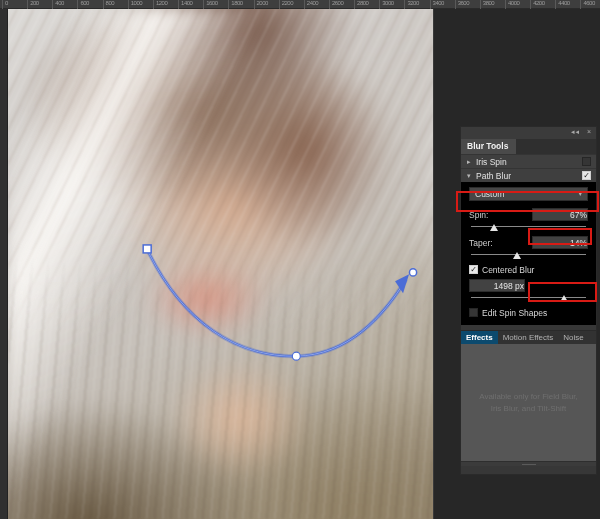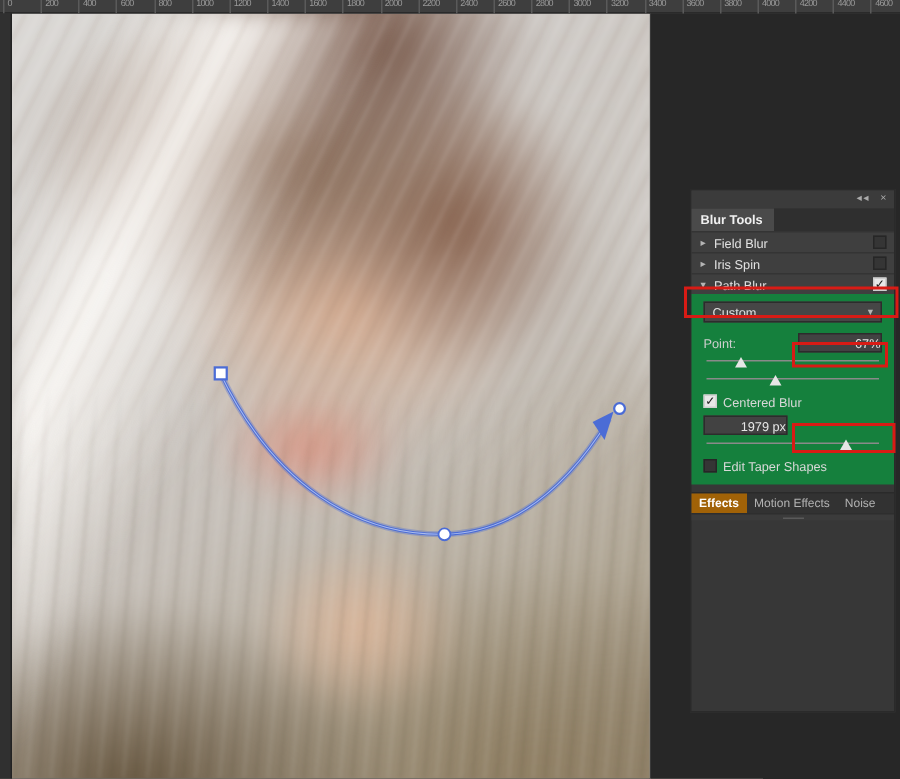--- a/index.html
+++ b/index.html
@@ -58,40 +58,40 @@
   .panel-tab { background:#4a4a4a; color:#f0f0f0; padding:2px 8px 0 6px; height:15px;
     font-size:8.5px; font-weight:bold;text-align:center; }
   .tool-row { height:14px; background:#3f3f3f; border-top:1px solid #343434;
     display:flex; align-items:center; padding:0 5px 0 6px; position:relative; }
   .chev { color:#b5b5b5; font-size:7px; width:9px; }
   .tool-label { flex:1; color:#e2e2e2; }
   .cb { width:9px; height:9px; background:#353535; border:1px solid #262626;
     display:inline-flex; align-items:center; justify-content:center;
     font-size:8px; color:#1c1c1c; line-height:1; }
   .cb.on { background:#e8e8e8; border-color:#cfcfcf; }
-  .expanded { background:#15803d; padding:5px 8px 4px 8px; }
+  .expanded { background:#000000; padding:5px 8px 4px 8px; }
   .dropdown { height:14px; background:#464646; border:1px solid #2c2c2c; display:flex;
     align-items:center; padding:0 5px; margin-bottom:6px; }
   .dropdown .dd-label { flex:1; color:#e0e0e0; }
   .dropdown .dd-chev { color:#b5b5b5; font-size:7px; }
   .param-row { display:flex; align-items:center; justify-content:space-between; height:15px; }
   .param-label { color:#cfcfcf; }
   .value-box { width:56px; height:13px; background:#424242; border:1px solid #2c2c2c;
     color:#e6e6e6; text-align:right; line-height:12px; }
   .slider { position:relative; height:9px; margin:1px 2px 3px 2px; }
   .slider .track { position:absolute; left:0; right:0; top:3px; height:1px; background:#8a8a8a; }
   .sl-thumb { position:absolute; top:1px; width:0; height:0; margin-left:-4px;
     border-left:4px solid transparent; border-right:4px solid transparent;
     border-bottom:7px solid #e6e6e6; }
   .check-row { display:flex; align-items:center; gap:4px; height:13px; margin:1px 0 2px 0; }
   .check-row .lbl { color:#d8d8d8; }
   .bottom-tabs { display:flex; height:14px; background:#323232; border-top:1px solid #2a2a2a;
     margin-top:5px; align-items:flex-end; }
   .btab { padding:2px 5px 1px 5px; color:#b2b2b2; font-size:8px; height:13px; }
-  .btab.active { background:#a16207; color:#ffffff; font-weight:bold; }
+  .btab.active { background:#0c4a6e; color:#ffffff; font-weight:bold; }
   .effects-content { background:#565656; height:117px; display:flex; flex-direction:column;
     align-items:center; justify-content:center; text-align:center; }
   .effects-content div { color:#6f6f6f; font-size:8px; line-height:1.45; }
   .grip { height:5px; background:#3b3b3b; border-top:1px solid #2e2e2e;
     display:flex; align-items:center; justify-content:center; }
   .grip i { display:block; width:14px; height:1px; background:#5a5a5a; }
 
   
   .anno { position:absolute; border:2px solid #d81b15; z-index:9; pointer-events:none; }
   .anno-pathblur { left:456px; top:191px; width:143px; height:21px; }
@@ -201,79 +201,82 @@
     <div class="panel-header">
       <span>◂◂</span>
       <span>×</span>
     </div>
     <div class="tab-row">
       <div class="panel-tab">Blur Tools</div>
     </div>
 
     <div class="tool-row">
       <span class="chev">▸</span>
-      <span class="tool-label">Field Blur</span>
-      <span class="cb"></span>
-    </div>
-    <div class="tool-row">
-      <span class="chev">▸</span>
       <span class="tool-label">Iris Spin</span>
       <span class="cb"></span>
     </div>
     <div class="tool-row">
       <span class="chev">▾</span>
       <span class="tool-label">Path Blur</span>
       <span class="cb on">✓</span>
     </div>
 
     <div class="expanded">
       <div class="dropdown">
         <span class="dd-label">Custom</span>
         <span class="dd-chev">▾</span>
       </div>
 
       <div class="param-row">
-        <span class="param-label">Point:</span>
+        <span class="param-label">Spin:</span>
         <span class="value-box">67%</span>
       </div>
       <div class="slider">
         <div class="track"></div>
         <div class="sl-thumb" style="left: 20%;"></div>
       </div>
 
+      <div class="param-row">
+        <span class="param-label">Taper:</span>
+        <span class="value-box">14%</span>
+      </div>
       <div class="slider">
         <div class="track"></div>
         <div class="sl-thumb" style="left: 40%;"></div>
       </div>
 
       <div class="check-row">
         <span class="cb on">✓</span>
         <span class="lbl">Centered Blur</span>
       </div>
 
       <div class="param-row">
-        <span class="value-box">1979 px</span>
+        <span class="value-box">1498 px</span>
       </div>
       <div class="slider">
         <div class="track"></div>
         <div class="sl-thumb" style="left: 81%;"></div>
       </div>
 
       <div class="check-row">
         <span class="cb"></span>
-        <span class="lbl">Edit Taper Shapes</span>
+        <span class="lbl">Edit Spin Shapes</span>
       </div>
     </div>
 
 
     <div class="bottom-tabs">
       <div class="btab active">Effects</div>
       <div class="btab">Motion Effects</div>
       <div class="btab">Noise</div>
     </div>
+    <div class="effects-content">
+      <div>Available only for Field Blur,</div>
+      <div>Iris Blur, and Tilt-Shift</div>
+    </div>
     <div class="grip">
         <i></i>
       </div>
   </div>
 
   <div class="anno anno-pathblur"></div>
   <div class="anno anno-speed"></div>
   <div class="anno anno-eps"></div>
 
 </div>

